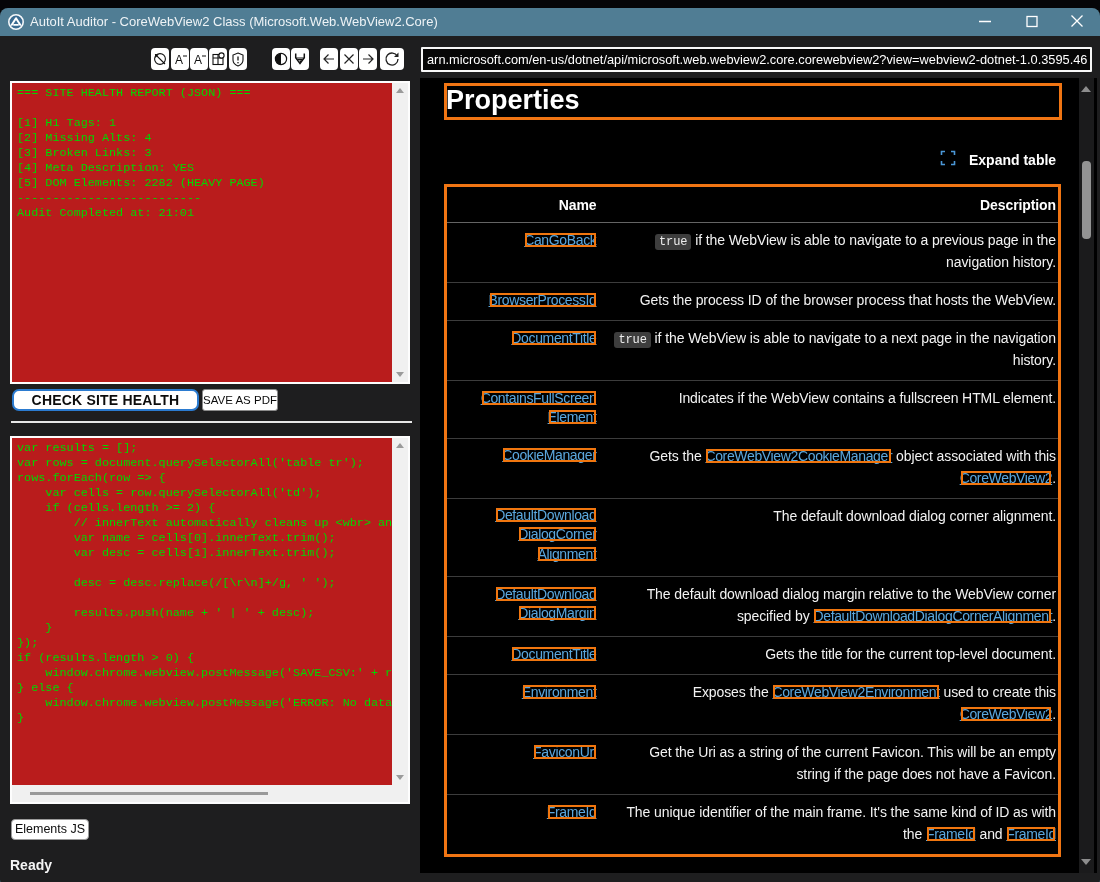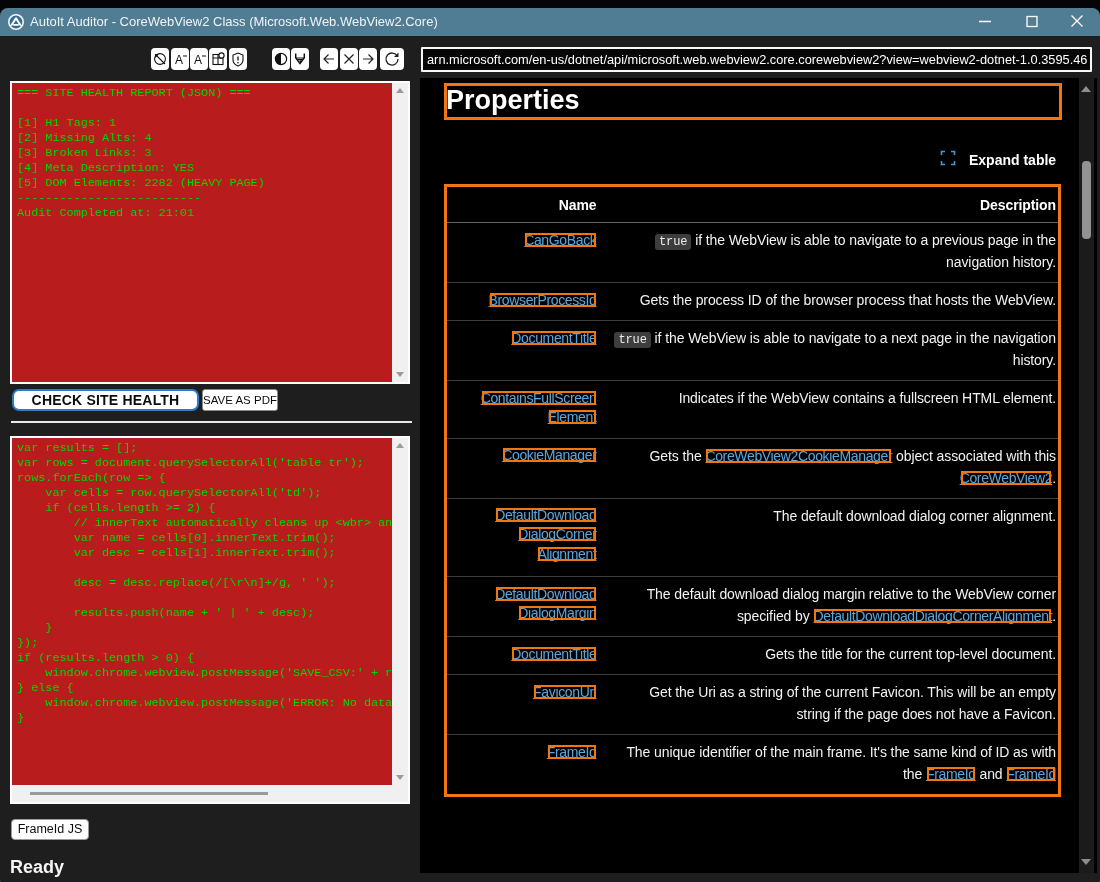--- a/index.html
+++ b/index.html
@@ -35,21 +35,21 @@
 #btnCheck { position:absolute; left:12px; top:381px; width:187px; height:22px; background:#fff;
   border:2px solid #2b7bd0; border-radius:7px; color:#0c0c0c; font-weight:bold; font-size:14px;
   text-align:center; line-height:19px; letter-spacing:0.2px; }
 #btnPdf { position:absolute; left:202px; top:381px; width:76px; height:22px; background:#fff;
   border:1px solid #8a8a8a; border-radius:3px; color:#0c0c0c; font-size:11.5px;
   text-align:center; line-height:20px; white-space:nowrap; }
 #sep { position:absolute; left:11px; top:413px; width:401px; height:2px; background:#e8e8e8; }
 #btnExec { position:absolute; left:11px; top:811px; width:78px; height:21px; background:#fff;
   border:1px solid #9a9a9a; border-radius:4px; color:#0c0c0c; font-size:12.5px;
   text-align:center; line-height:18px; }
-#ready { position:absolute; left:10px; top:849px; color:#f5f5f5; font-weight:bold; font-size:18px; }
+#ready { position:absolute; left:10px; top:849px; color:#f5f5f5; font-weight:bold; font-size:14px; }
 
 #web { position:absolute; left:420px; top:70px; width:677px; height:795px; background:#000000; overflow:hidden; }
 #propbox { position:absolute; left:24px; top:5px; width:618px; height:37px; border:3px solid #f07513; }
 #proptext { position:absolute; left:26px; top:7px; font-size:27px; font-weight:bold; color:#fff; }
 #expandtxt { position:absolute; left:549px; top:74px; font-size:14px; font-weight:bold; color:#fff; }
 #tbl { position:absolute; left:24px; top:106px; width:617px; border:3px solid #f07513;
   border-collapse:collapse; table-layout:fixed; }
 #tbl td, #tbl th { vertical-align:top; text-align:right; font-size:14px; line-height:22px;
   padding:6px 2px 9px 7px; color:#f2f2f2; letter-spacing:-0.1px; }
 #tbl th { font-weight:bold; color:#fff; border-bottom:1px solid #646464; padding:6.5px 2px 6.5px 7px; }
@@ -203,21 +203,21 @@
 }</div>
     <div class="vsb" style="bottom:17px">
         <div class="tri-up"></div>
         <div class="tri-dn"></div>
       </div>
     <div class="hsb">
         <div id="hthumb"></div>
       </div>
   </div>
 
-  <div id="btnExec">FrameId JS</div>
+  <div id="btnExec">Elements JS</div>
   <div id="ready">Ready</div>
 
   <div id="web">
     <div id="propbox"></div>
     <div id="proptext">Properties</div>
     <svg id="expand" style="position:absolute;left:520px;top:72px" width="16" height="16" viewBox="0 0 16 16">
       <path d="M1.5 5 V1.5 H5 M11 1.5 H14.5 V5 M14.5 11 V14.5 H11 M5 14.5 H1.5 V11" fill="none" stroke="#4b97d6" stroke-width="1.6"></path>
     </svg>
     <div id="expandtxt">Expand table</div>
     <table id="tbl">
@@ -250,20 +250,24 @@
             <td class="c1" style="padding-bottom:12.5px"><a class="lk">DefaultDownload<br>DialogCorner<br>Alignment</a></td>
             <td>The default download dialog corner alignment.</td>
           </tr>
       <tr>
             <td class="c1"><a class="lk">DefaultDownload<br>DialogMargin</a></td>
             <td>The default download dialog margin relative to the WebView corner<br>specified by <a class="lk">DefaultDownloadDialogCornerAlignment</a>.</td>
           </tr>
       <tr>
             <td class="c1"><a class="lk">DocumentTitle</a></td>
             <td>Gets the title for the current top-level document.</td>
+          </tr>
+      <tr>
+            <td class="c1"><a class="lk">Environment</a></td>
+            <td>Exposes the <a class="lk">CoreWebView2Environment</a> used to create this<br><a class="lk">CoreWebView2</a>.</td>
           </tr>
       <tr>
             <td class="c1"><a class="lk">FaviconUri</a></td>
             <td>Get the Uri as a string of the current Favicon. This will be an empty<br>string if the page does not have a Favicon.</td>
           </tr>
       <tr>
             <td class="c1"><a class="lk">FrameId</a></td>
             <td>The unique identifier of the main frame. It's the same kind of ID as with<br>the <a class="lk">FrameId</a> and <a class="lk">FrameId</a></td>
           </tr>
     </tbody>

